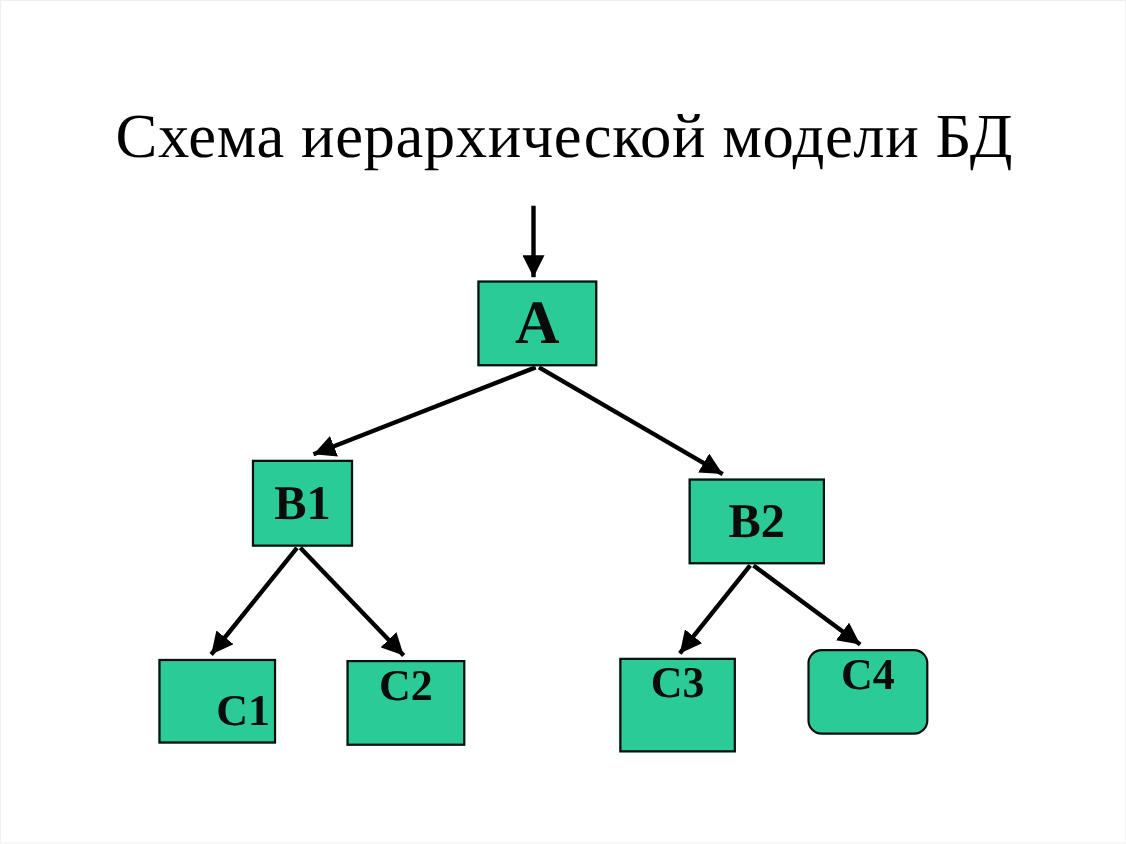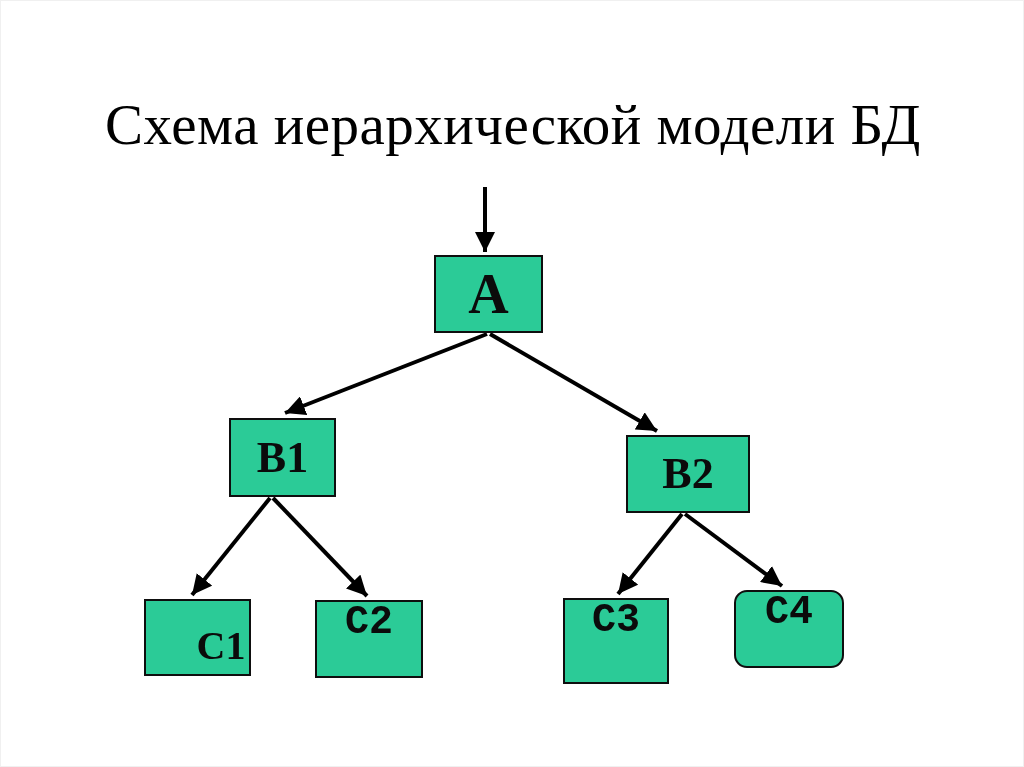--- a/index.html
+++ b/index.html
@@ -45,21 +45,21 @@
     align-items: center;
     justify-content: center;
     border: 2px solid #0e0e0e;
     font-weight: bold;
     color: #0b0b0b;
   }
   .node.lvl0 { font-size: 56px; }
   .node.lvl1 { font-size: 44px; }
   .node.lvl2 { font-size: 40px; }
   .node.pos-top { align-items: flex-start; }
-  .node.pos-top .node-label { line-height: 0.95; margin-top: 2px; font-family: Liberation Mono, monospace; }
+  .node.pos-top .node-label { line-height: 0.95; margin-top: 2px; }
   .node.pos-low { padding-top: 16px; padding-left: 47px; }
   .node-label { line-height: 1; }
 </style>
 </head>
 <body>
 
 <div class="slide">
   <h1 class="slide-title" style="color: rgb(0, 0, 0);">Схема иерархической модели БД</h1>
 
   <svg class="edges-layer" width="1024" height="767" viewBox="0 0 1024 767" xmlns="http://www.w3.org/2000/svg">
@@ -76,21 +76,21 @@
         <line x1="272" y1="497" x2="366" y2="595" stroke="#000000" stroke-width="4" marker-end="url(#arrowhead)"></line>
         <line x1="681" y1="513" x2="617" y2="593" stroke="#000000" stroke-width="4" marker-end="url(#arrowhead)"></line>
         <line x1="684" y1="513" x2="781" y2="585" stroke="#000000" stroke-width="4" marker-end="url(#arrowhead)"></line>
       </g>
   </svg>
 
   <div id="node-group">
       <div class="node lvl0 pos-center" style="left: 433px; top: 254px; width: 109px; height: 78px; background: rgb(43, 203, 151); border-color: rgb(14, 14, 14);">
         <span class="node-label">A</span>
       </div>
-      <div class="node lvl1 pos-center" style="left: 228px; top: 417px; width: 107px; height: 79px; background: rgb(43, 203, 151); border-color: rgb(14, 14, 14);">
+      <div class="node lvl1 pos-center" style="left: 228px; top: 417px; width: 92px; height: 79px; background: rgb(43, 203, 151); border-color: rgb(14, 14, 14);">
         <span class="node-label">B1</span>
       </div>
       <div class="node lvl1 pos-center" style="left: 625px; top: 434px; width: 124px; height: 78px; background: rgb(43, 203, 151); border-color: rgb(14, 14, 14);">
         <span class="node-label">B2</span>
       </div>
       <div class="node lvl2 pos-low" style="left: 143px; top: 598px; width: 107px; height: 77px; background: rgb(43, 203, 151); border-color: rgb(14, 14, 14);">
         <span class="node-label">C1</span>
       </div>
       <div class="node lvl2 pos-top" style="left: 314px; top: 599px; width: 108px; height: 78px; background: rgb(43, 203, 151); border-color: rgb(14, 14, 14);">
         <span class="node-label">C2</span>

